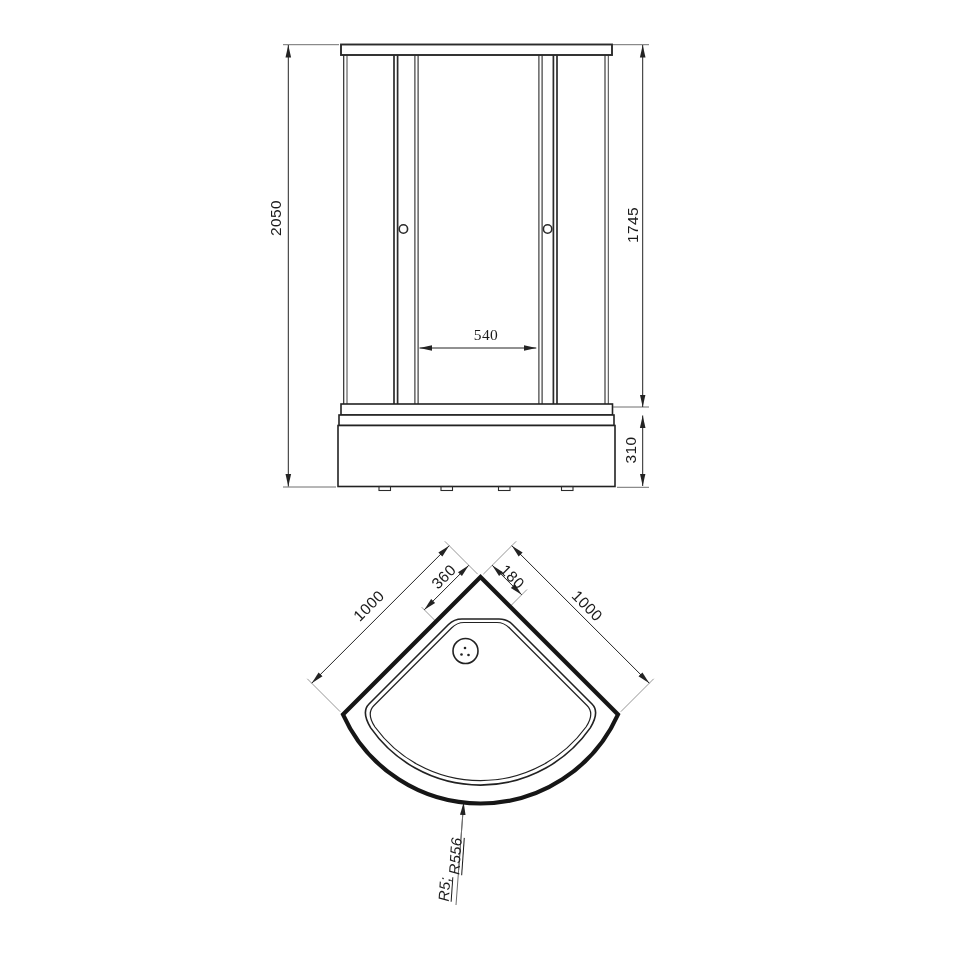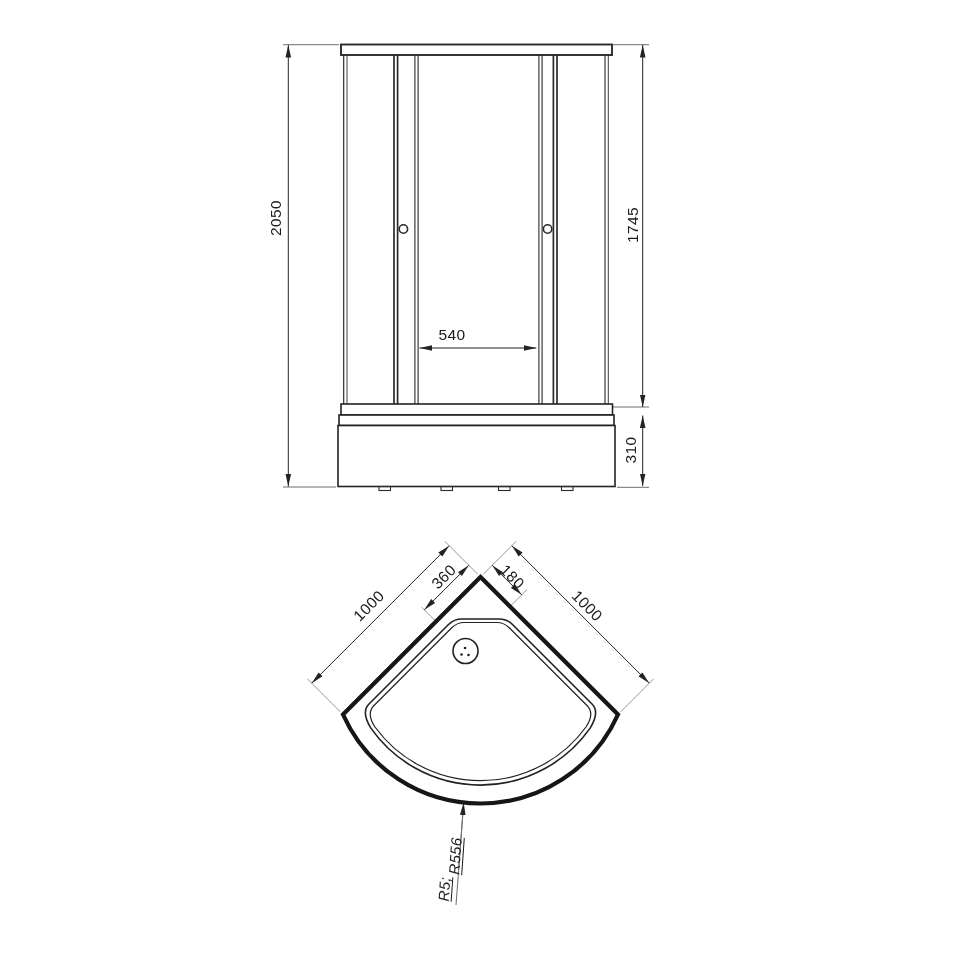--- a/index.html
+++ b/index.html
@@ -13,21 +13,21 @@
     white-space:nowrap;
     letter-spacing:.4px;
     transform:translate(-50%,-50%);
   }
   .rot-90{transform:translate(-50%,-50%) rotate(-90deg);}
   .rot-m45{transform:translate(-50%,-50%) rotate(-45deg);}
   .rot-p45{transform:translate(-50%,-50%) rotate(45deg);}
   .rot-rad{transform:translate(-50%,-50%) rotate(-86deg);font-style:italic;text-decoration:underline;text-underline-offset:2px;font-size:15px;}
   .p-2050{left:276px;top:218px;}
   .p-1745{left:633px;top:225px;}
-  .p-540{left:452px;top:335px;}
+  .p-540{left:486px;top:335px;font-family:Liberation Serif, serif;}
   .p-310{left:631px;top:450px;}
   .p-1000L{left:369px;top:606px;}
   .p-1000R{left:587px;top:606px;}
   .p-360{left:444px;top:577px;}
   .p-180{left:512px;top:577px;}
   .p-R5{left:444px;top:889px;}
   .p-R556{left:455px;top:856px;}
   
   .glass{stroke:#2b2b2b;fill:none;}
   .med{stroke:#222;stroke-width:1.6;fill:#fff;}

